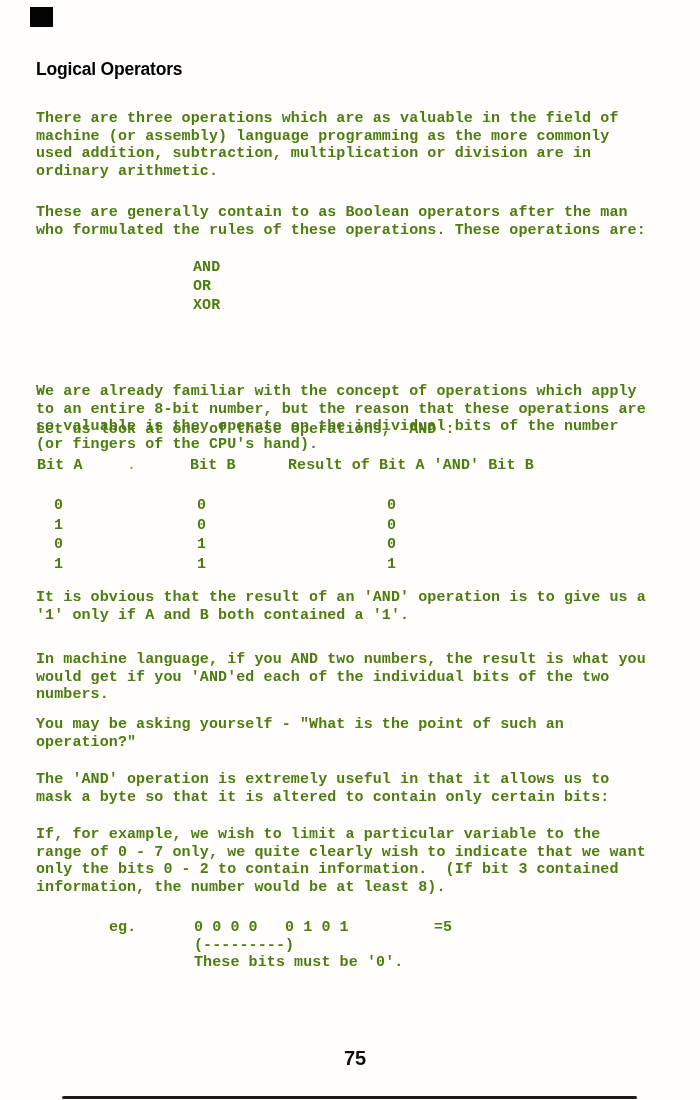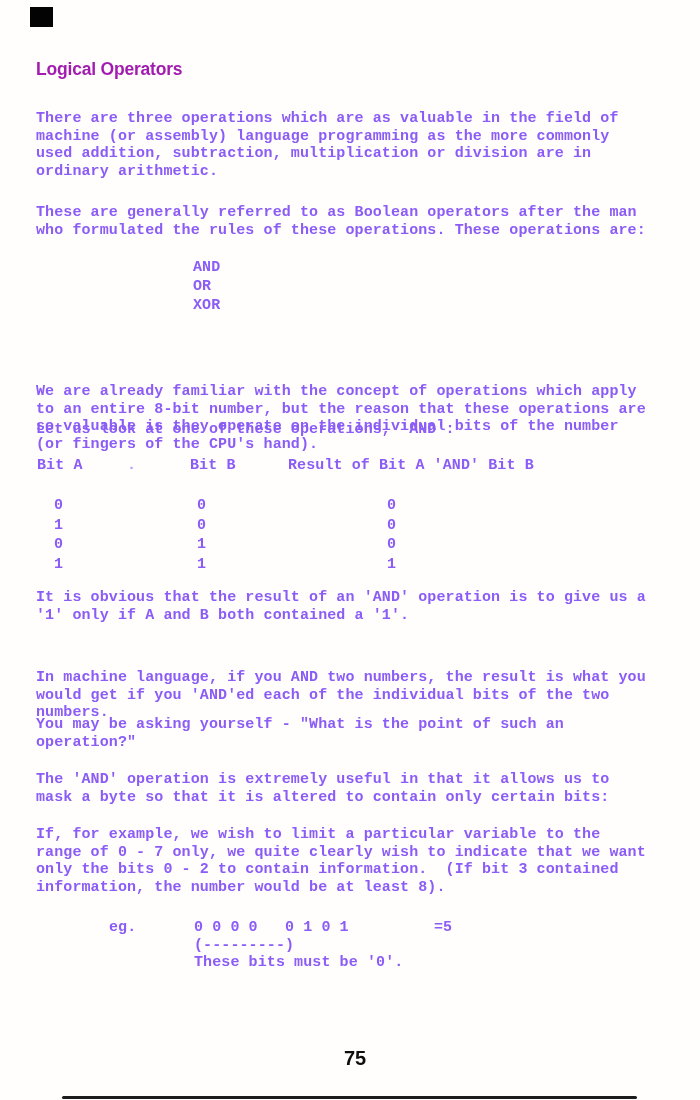--- a/index.html
+++ b/index.html
@@ -3,27 +3,27 @@
 <meta charset="utf-8">
 <style>
   html,body{margin:0;padding:0;background:#ffffff;}
   .page{
     position:relative;width:700px;height:1100px;background:#fffefd;overflow:hidden;
   }
   .mono{
     position:absolute;white-space:pre;
     font-family:"Liberation Mono","DejaVu Sans Mono",monospace;
     font-weight:bold;font-size:15px;line-height:17.6px;letter-spacing:0.1px;
-    color:#8b5cf6;
+    color:#4d7c0f;
   }
   .heading{
     position:absolute;
     font-family:"Liberation Sans","DejaVu Sans",sans-serif;
     font-weight:bold;font-size:17.5px;line-height:20px;letter-spacing:-0.2px;
-    color:#a21caf;
+    color:#000000;
   }
   .pagenum{
     position:absolute;
     font-family:"Liberation Sans","DejaVu Sans",sans-serif;
     font-weight:bold;font-size:20px;line-height:16px;color:#0e0e0e;
   }
   .corner-block{position:absolute;left:30px;top:7px;width:23px;height:20px;background:#030303;}
   .edge-line{position:absolute;left:62px;top:1096px;width:575px;height:3px;background:#1c1c1c;border-radius:2px;}
   .tbl-cell{position:absolute;top:0;}
   .tbl-row{position:absolute;left:0;width:560px;height:19.5px;}
@@ -36,21 +36,21 @@
 
   <div class="corner-block"></div>
 
   <div class="heading" style="left:36px;top:59px;">Logical Operators</div>
 
   <div class="mono" style="left:36px;top:110px;">There are three operations which are as valuable in the field of
 machine (or assembly) language programming as the more commonly
 used addition, subtraction, multiplication or division are in
 ordinary arithmetic.</div>
 
-  <div class="mono" style="left:36px;top:204px;">These are generally referred to as Boolean operators after the man
+  <div class="mono" style="left:36px;top:204px;">These are generally contain to as Boolean operators after the man
 who formulated the rules of these operations. These operations are:</div>
 
   <div class="mono" style="left:193px;top:258px;line-height:19px;">AND
 OR
 XOR</div>
 
   <div class="mono" style="left:36px;top:335px;margin-top:48px;">We are already familiar with the concept of operations which apply
 to an entire 8-bit number, but the reason that these operations are
 so valuable is they operate on the individual bits of the number
 (or fingers of the CPU's hand).</div>
@@ -83,21 +83,21 @@
     <div class="tbl-row" style="top:58.5px;">
       <span class="tbl-cell" style="left:54px;">1</span>
       <span class="tbl-cell" style="left:197px;">1</span>
       <span class="tbl-cell" style="left:387px;">1</span>
     </div>
   </div>
 
   <div class="mono" style="left:36px;top:589px;">It is obvious that the result of an 'AND' operation is to give us a
 '1' only if A and B both contained a '1'.</div>
 
-  <div class="mono" style="left:36px;top:669px;">In machine language, if you AND two numbers, the result is what you
+  <div class="mono" style="left:36px;top:651px;">In machine language, if you AND two numbers, the result is what you
 would get if you 'AND'ed each of the individual bits of the two
 numbers.</div>
 
   <div class="mono" style="left:36px;top:771px;">The 'AND' operation is extremely useful in that it allows us to
 mask a byte so that it is altered to contain only certain bits:</div>
 
   <div class="mono" style="left:36px;top:716px;">You may be asking yourself - "What is the point of such an
 operation?"</div>
 
   <div class="mono" style="left:36px;top:826px;">If, for example, we wish to limit a particular variable to the

